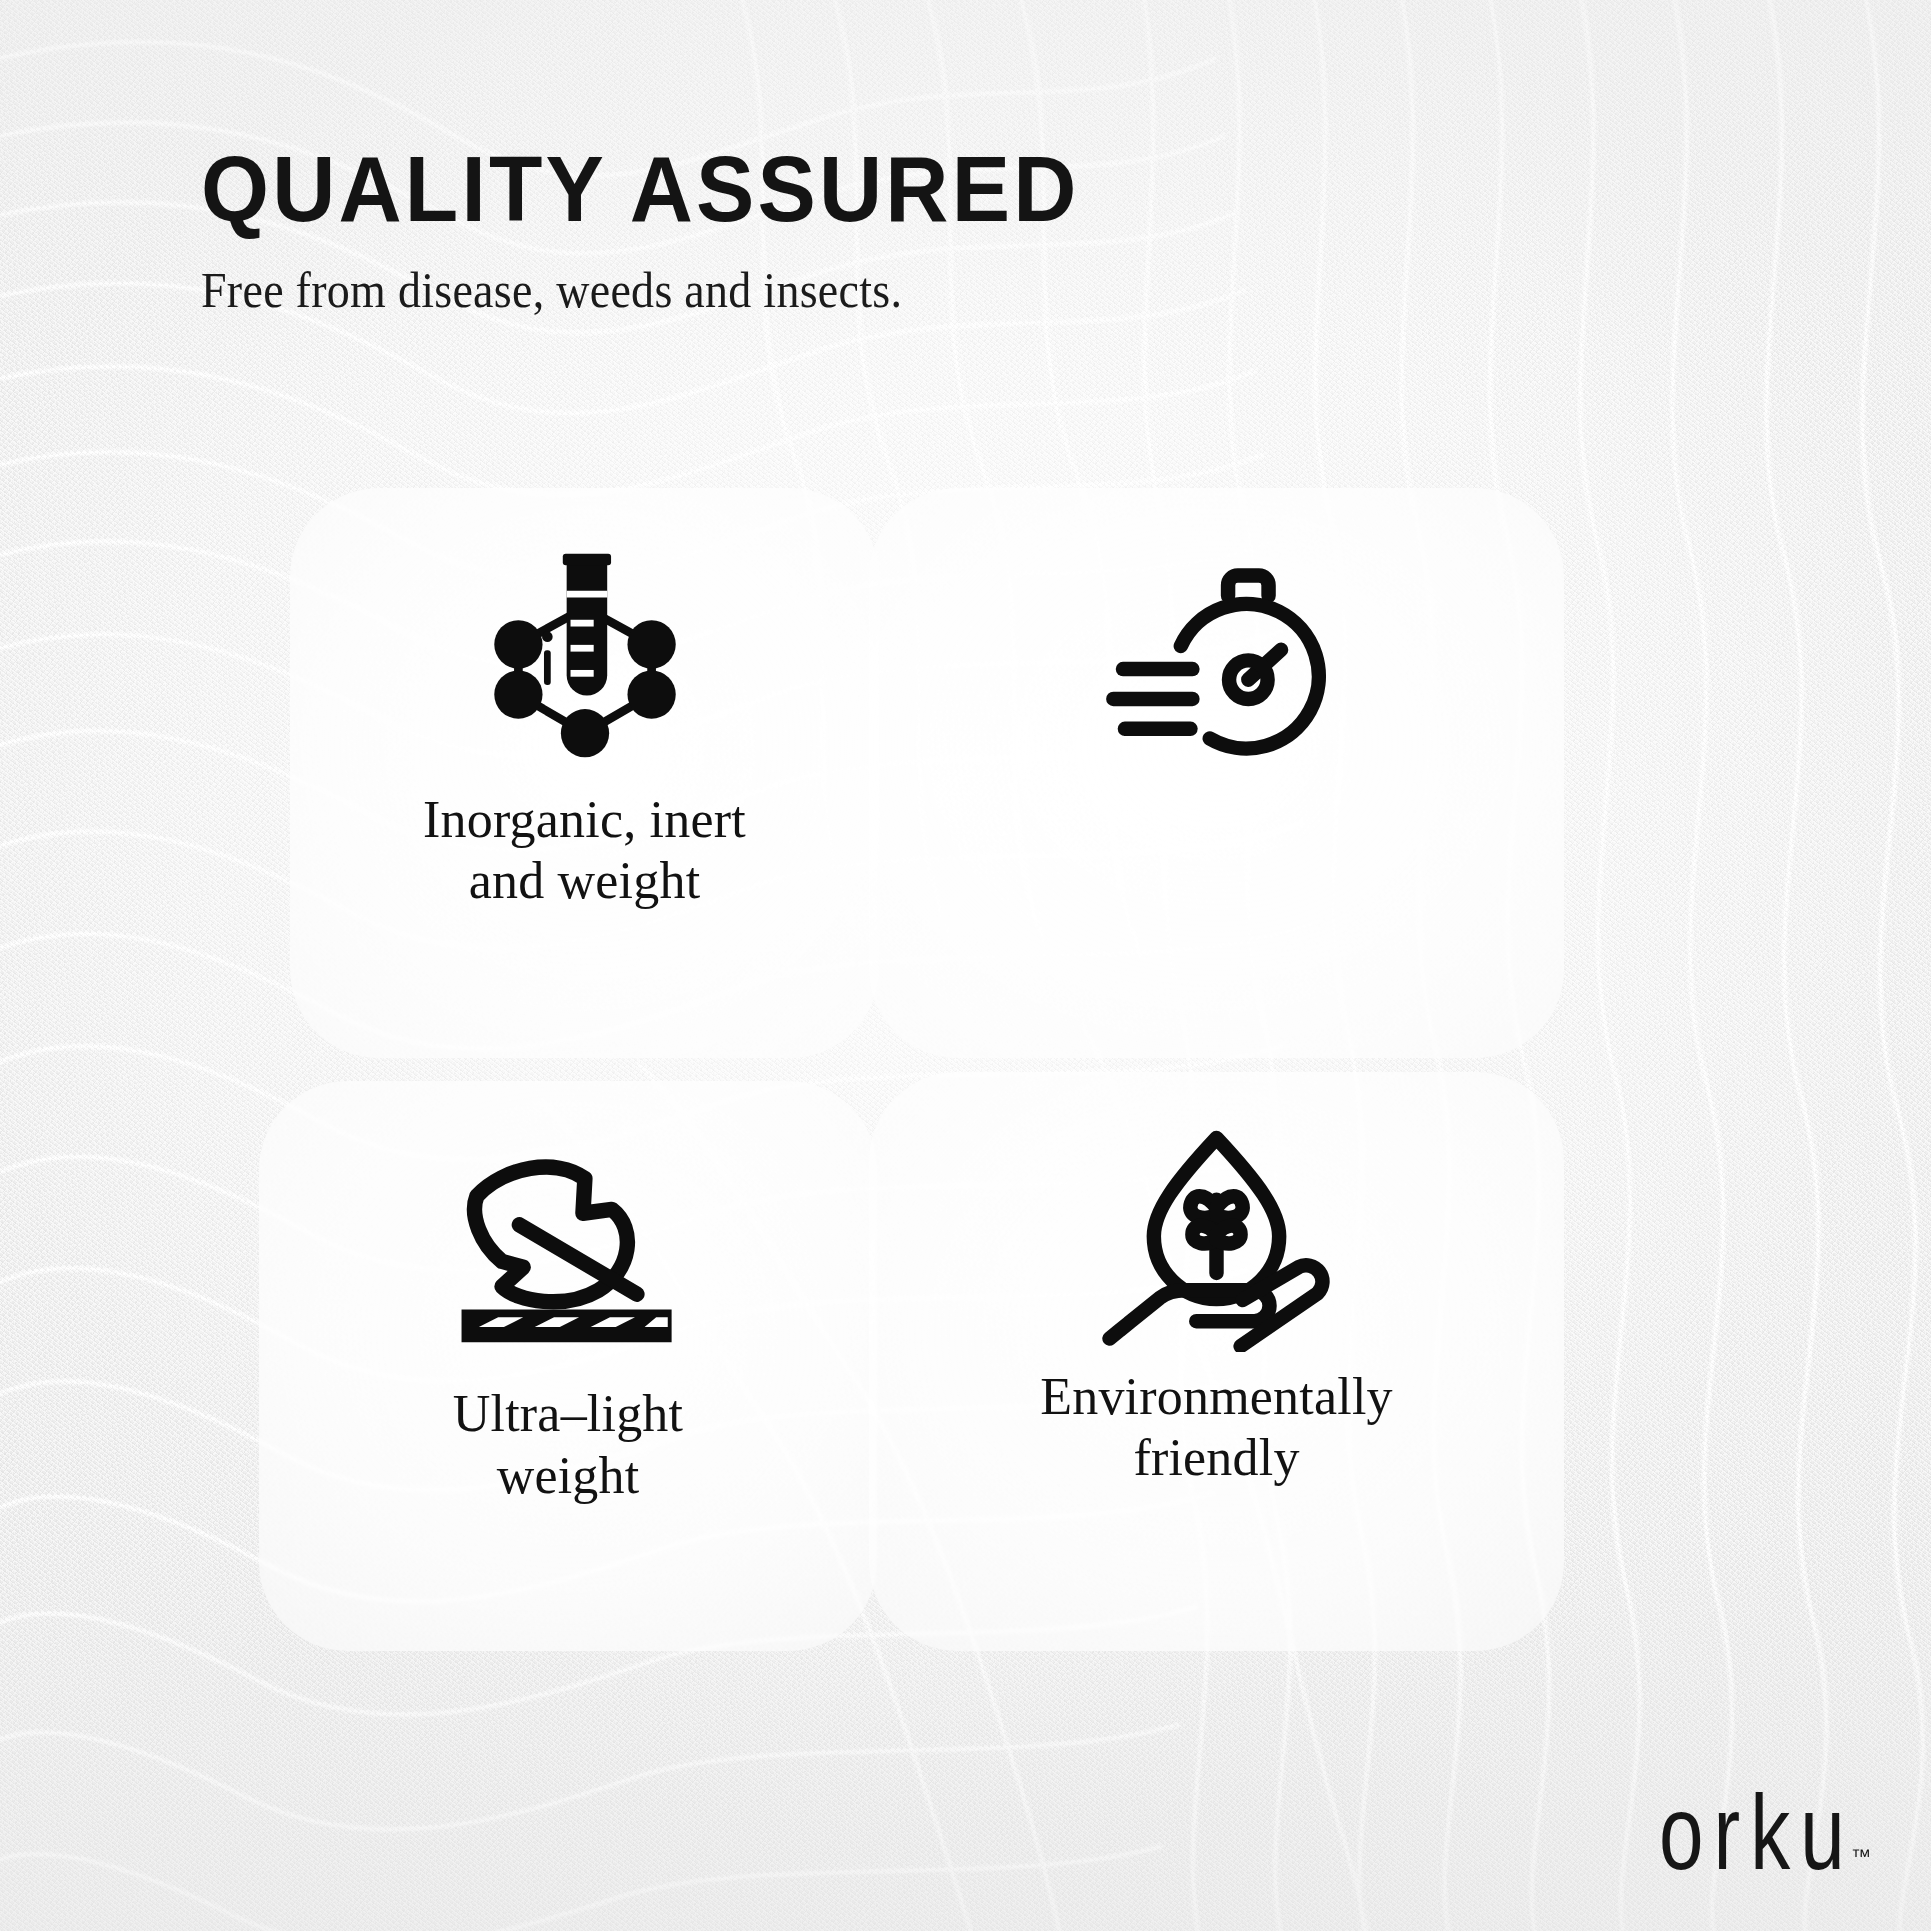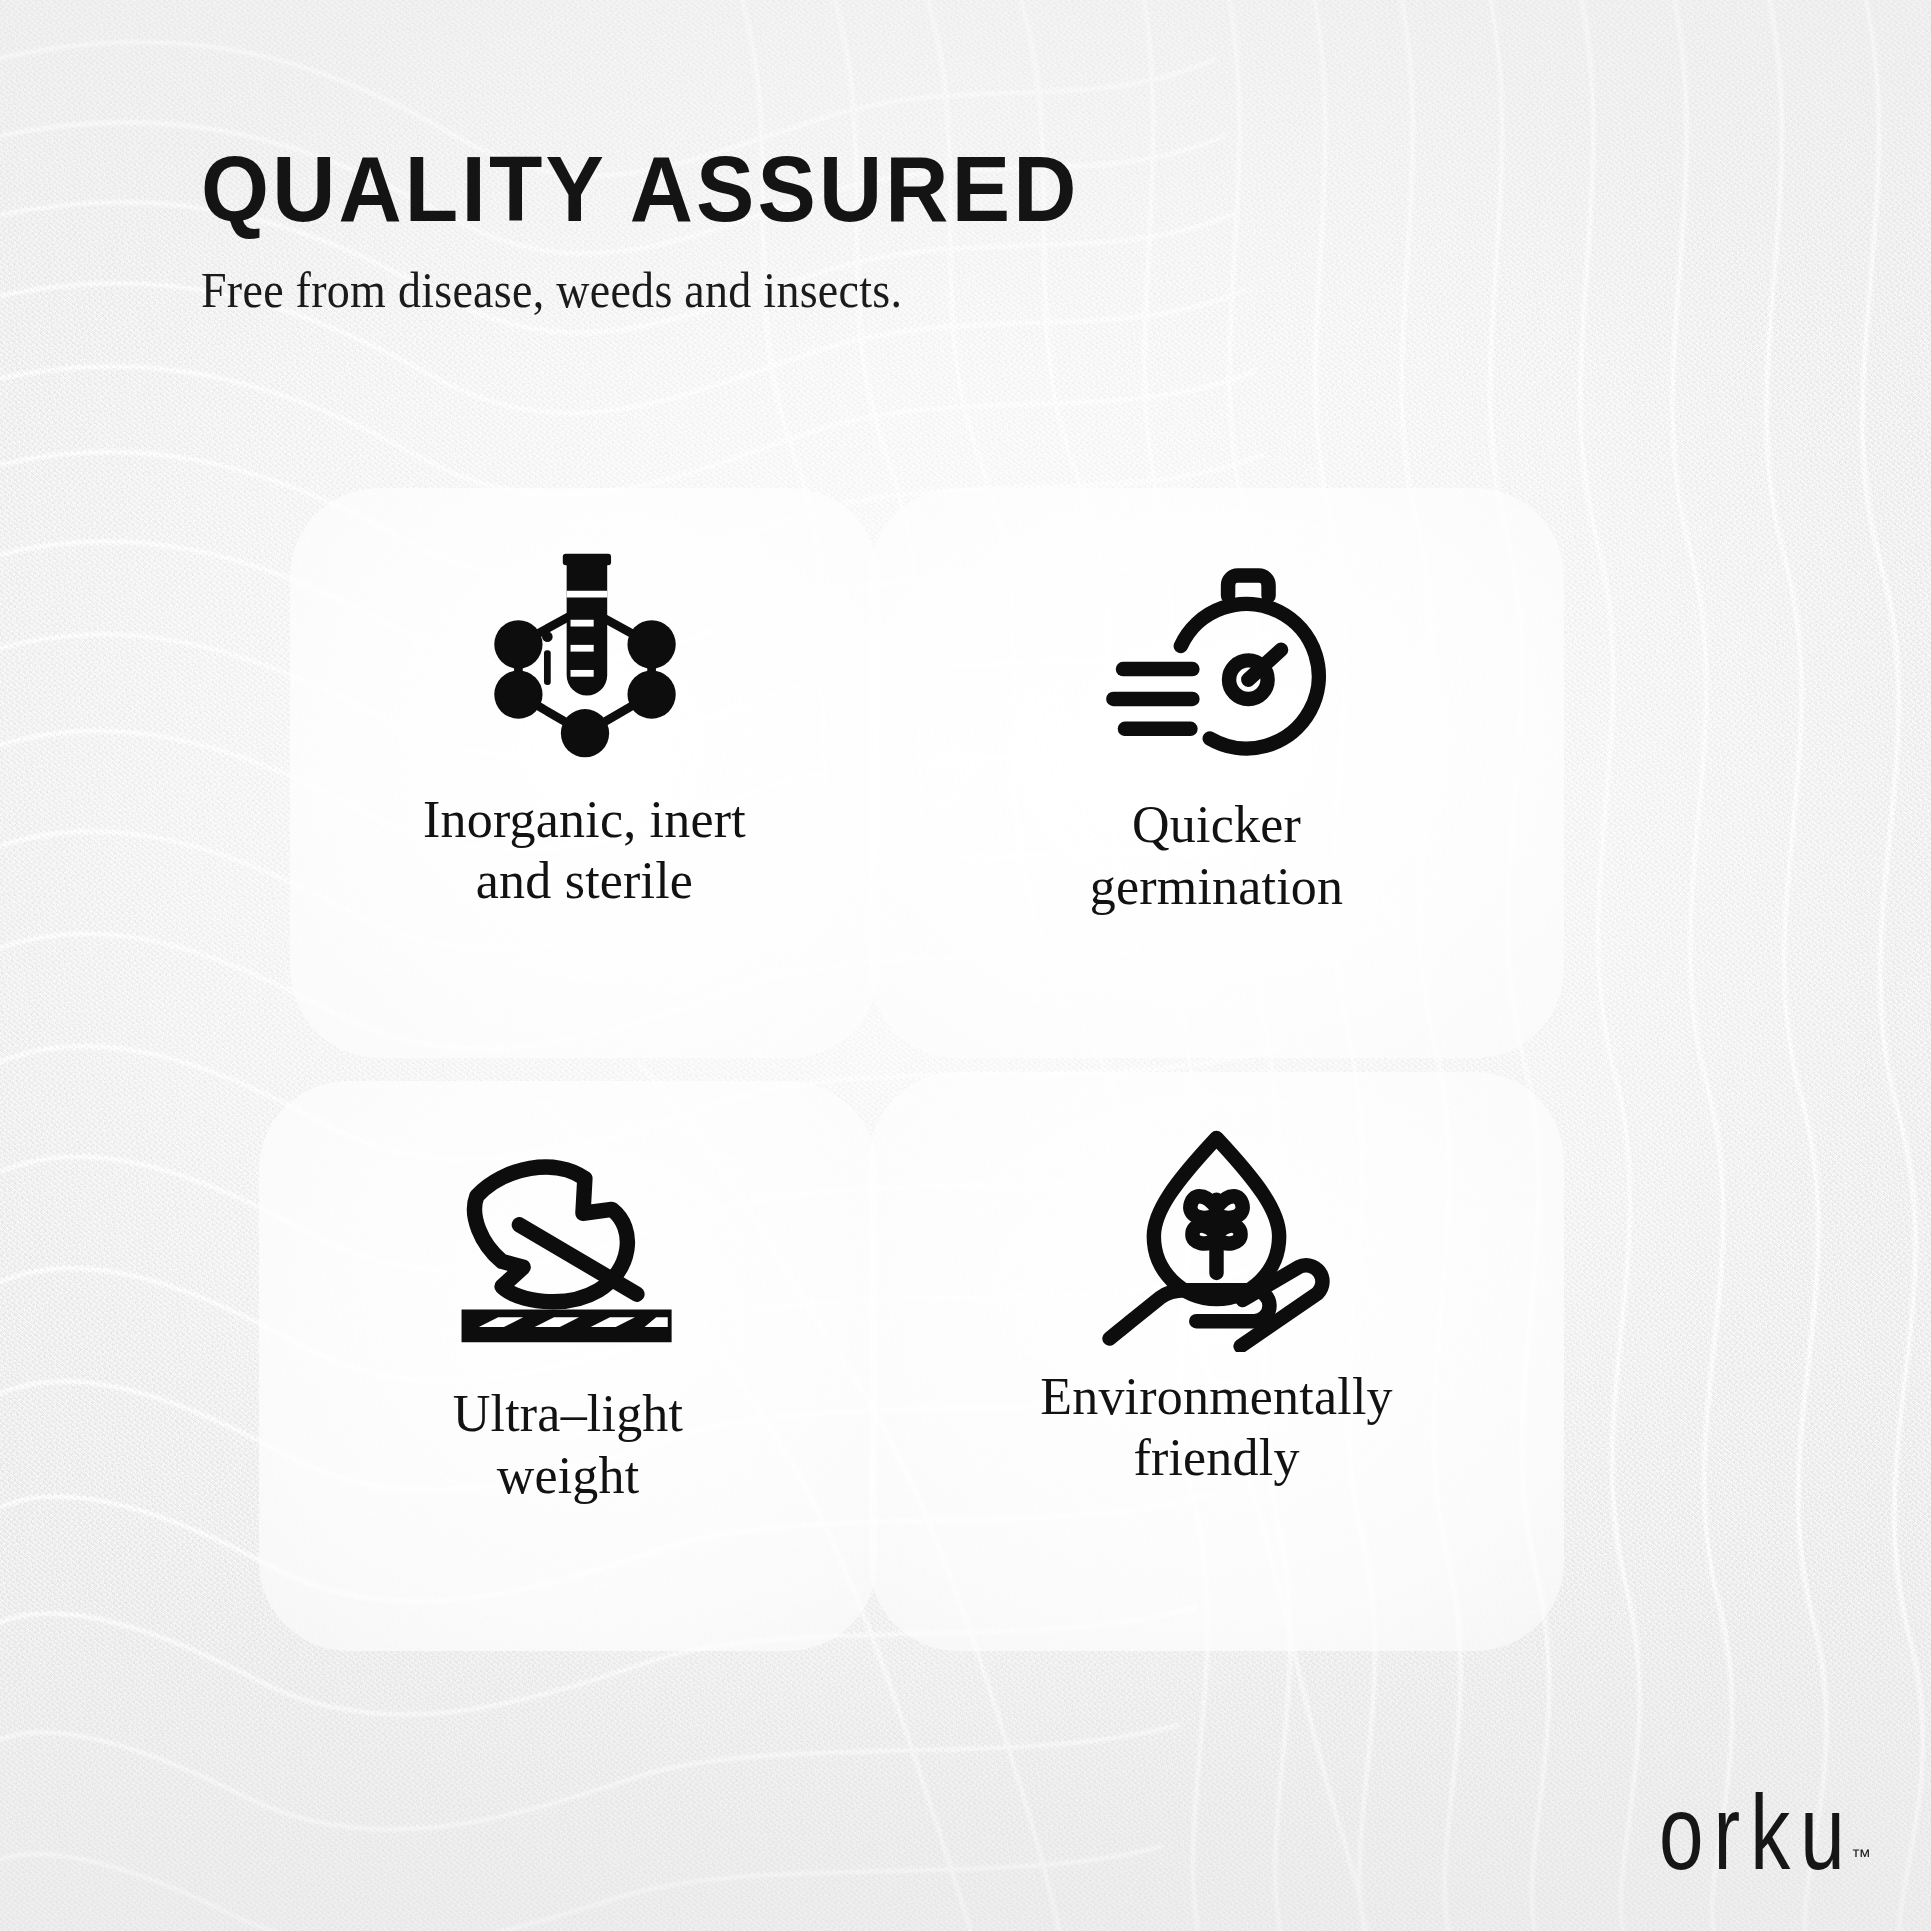--- a/index.html
+++ b/index.html
@@ -245,21 +245,21 @@
             <line x1="100" y1="134" x2="124" y2="134"></line>
           </g>
 
           <g fill="#0d0d0d">
             <circle cx="76" cy="96" r="5.5"></circle>
             <rect x="72.5" y="110" width="7" height="36" rx="3"></rect>
           </g>
         </svg>
       </div>
       <div class="card-label">Inorganic, inert
-and sterile</div>
+and weight</div>
     </div>
   </div>
 
   <div class="card" id="card-1">
     <div class="card-inner">
       <div class="icon-wrap">
         <svg width="241" height="208" viewBox="0 0 250 215" xmlns="http://www.w3.org/2000/svg">
           <g fill="none" stroke="#0d0d0d" stroke-width="15" stroke-linecap="round" stroke-linejoin="round">
 
             <path d="M137 44 v-11 a10 10 0 0 1 10 -10 h22 a10 10 0 0 1 10 10 v11"></path>
@@ -269,22 +269,20 @@
             <path d="M158 131 L 192 100"></path>
 
             <path d="M28 120 H 100"></path>
             <path d="M18 151 H 100"></path>
             <path d="M30 182 H 98"></path>
           </g>
 
           <circle cx="158" cy="131" r="20" fill="none" stroke="#0d0d0d" stroke-width="15"></circle>
         </svg>
       </div>
-      <div class="card-label">Quicker
-germination</div>
     </div>
   </div>
 
   <div class="card" id="card-2">
     <div class="card-inner">
       <div class="icon-wrap">
         <svg width="241" height="212" viewBox="0 0 250 220" xmlns="http://www.w3.org/2000/svg">
           <g fill="none" stroke="#0d0d0d" stroke-width="16" stroke-linecap="round" stroke-linejoin="round">
 
             <path d="M30 58

